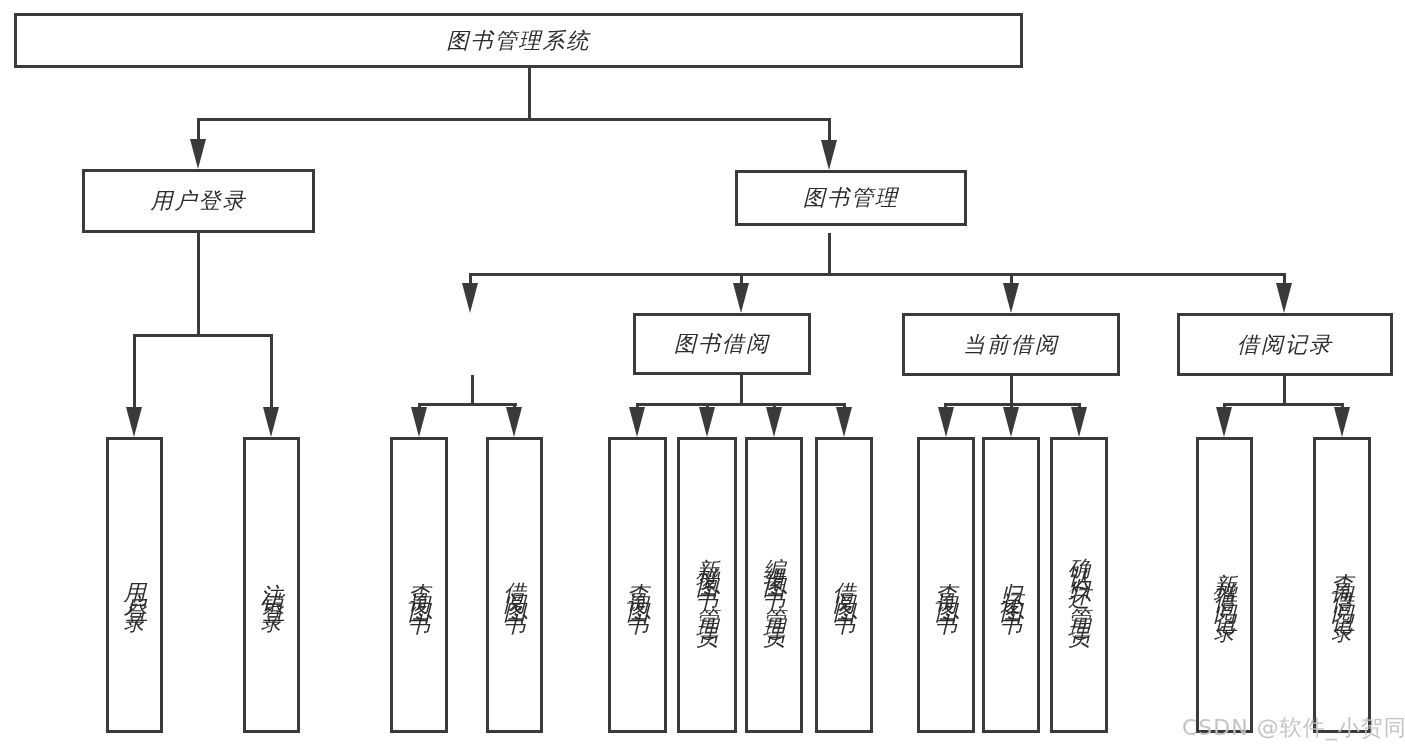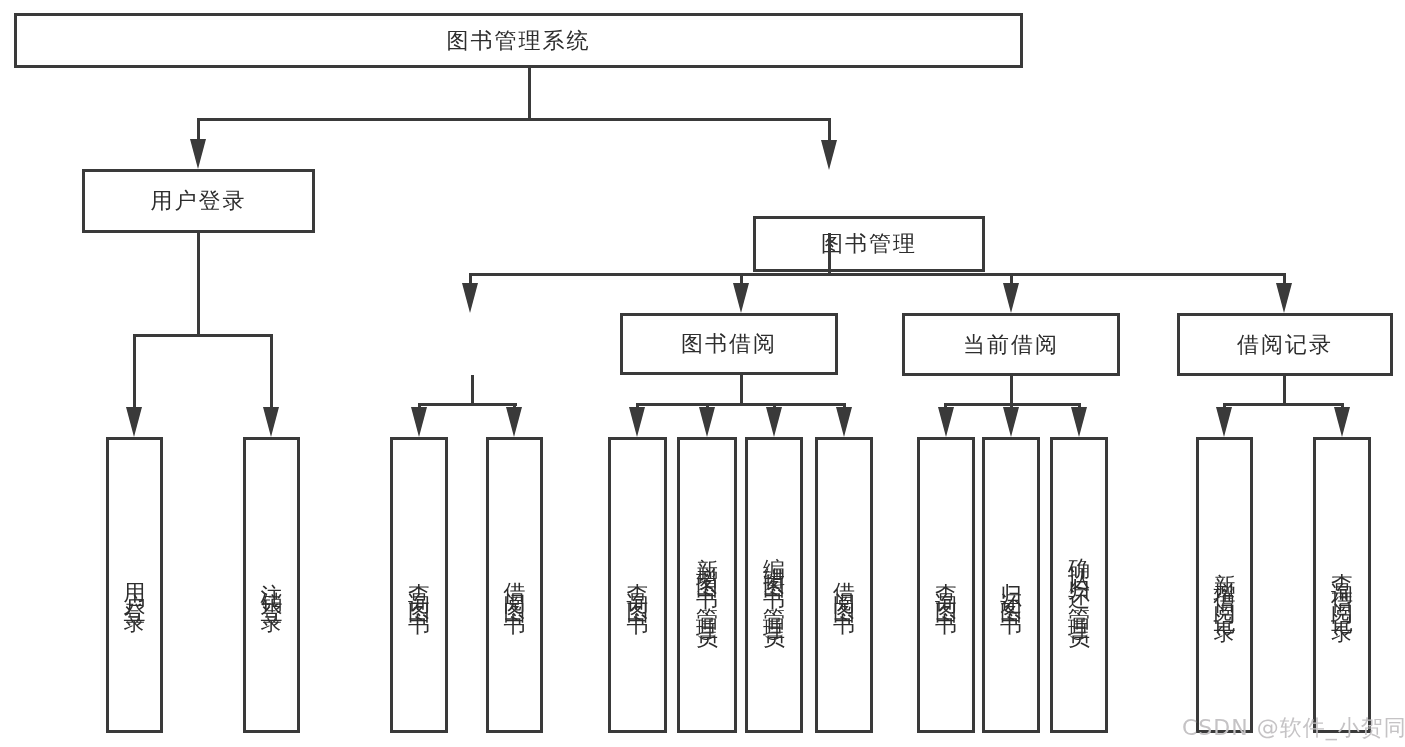--- a/index.html
+++ b/index.html
@@ -9,21 +9,21 @@
     --bg:#ffffff;
   }
   html,body{margin:0;padding:0;background:var(--bg);}
   body{font-family:"DejaVu Sans","Liberation Sans",sans-serif;color:var(--text);}
   #diagram{
     position:relative;width:1405px;height:747px;background:var(--bg);
     overflow:hidden;
   }
   .hbox,.vbox{
     position:absolute;box-sizing:border-box;border:3px solid var(--line);
-    background:#fff;display:flex;align-items:center;justify-content:center;
+    background:#fff;display:flex;align-items:center;justify-content:center;font-style:italic;
   }
   .hbox{font-size:22px;letter-spacing:2px;}
   .vbox{font-size:22px;}
   .vbox .vtext{
     writing-mode:vertical-lr;text-orientation:mixed;letter-spacing:10px;
     line-height:1;display:block;
   }
   .hline,.vline{position:absolute;background:var(--line);}
   .arrow{
     position:absolute;width:0;height:0;
@@ -47,21 +47,21 @@
   <div class="vline" style="left:528px;top:68px;width:3px;height:53px;"></div>
   <div class="hline" style="left:197px;top:118px;width:634px;height:3px;"></div>
   <div class="vline" style="left:197px;top:118px;width:3px;height:24px;"></div>
   <div class="arrow" style="left:190px;top:139px;"></div>
   <div class="vline" style="left:828px;top:118px;width:3px;height:24px;"></div>
   <div class="arrow" style="left:821px;top:140px;"></div>
 
   <div class="hbox" style="left:82px;top:169px;width:233px;height:64px;">
     <span>用户登录</span>
   </div>
-  <div class="hbox" style="left:753px;top:170px;width:232px;height:56px;margin-top:46px;">
+  <div class="hbox" style="left:735px;top:170px;width:232px;height:56px;">
     <span>图书管理</span>
   </div>
 
   <div class="vline" style="left:197px;top:233px;width:3px;height:104px;"></div>
   <div class="hline" style="left:133px;top:334px;width:140px;height:3px;"></div>
   <div class="vline" style="left:133px;top:334px;width:3px;height:75px;"></div>
   <div class="arrow" style="left:126px;top:407px;"></div>
   <div class="vline" style="left:270px;top:334px;width:3px;height:75px;"></div>
   <div class="arrow" style="left:263px;top:407px;"></div>
 
@@ -69,21 +69,21 @@
   <div class="hline" style="left:469px;top:273px;width:817px;height:3px;"></div>
   <div class="vline" style="left:469px;top:273px;width:3px;height:14px;"></div>
   <div class="arrow" style="left:462px;top:283px;"></div>
   <div class="vline" style="left:740px;top:273px;width:3px;height:14px;"></div>
   <div class="arrow" style="left:733px;top:283px;"></div>
   <div class="vline" style="left:1010px;top:273px;width:3px;height:14px;"></div>
   <div class="arrow" style="left:1003px;top:283px;"></div>
   <div class="vline" style="left:1283px;top:273px;width:3px;height:14px;"></div>
   <div class="arrow" style="left:1276px;top:283px;"></div>
 
-  <div class="hbox" style="left:620px;top:313px;width:218px;height:62px;">
+  <div class="hbox" style="left:633px;top:313px;width:178px;height:62px;">
     <span>图书借阅</span>
   </div>
   <div class="hbox" style="left:902px;top:313px;width:218px;height:63px;">
     <span>当前借阅</span>
   </div>
   <div class="hbox" style="left:1177px;top:313px;width:216px;height:63px;">
     <span>借阅记录</span>
   </div>
 
   <div class="vline" style="left:471px;top:375px;width:3px;height:31px;"></div>

